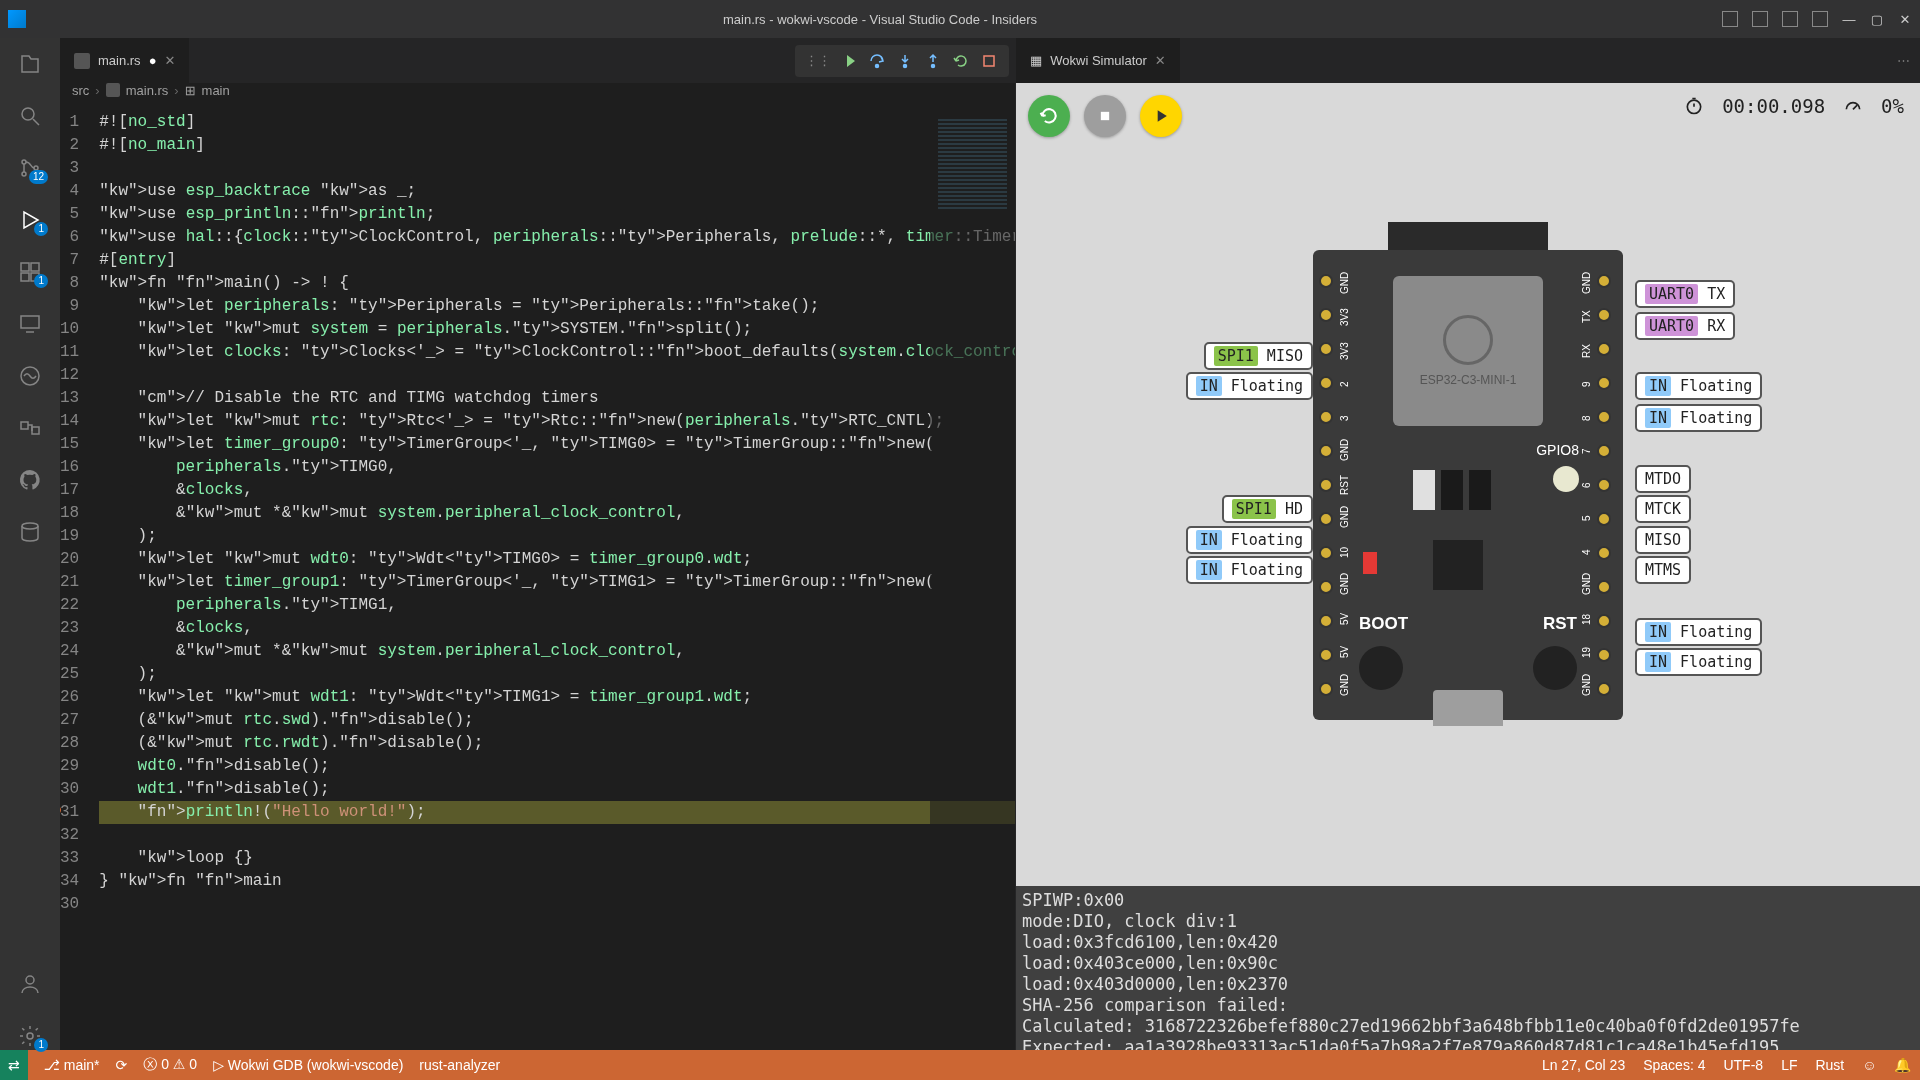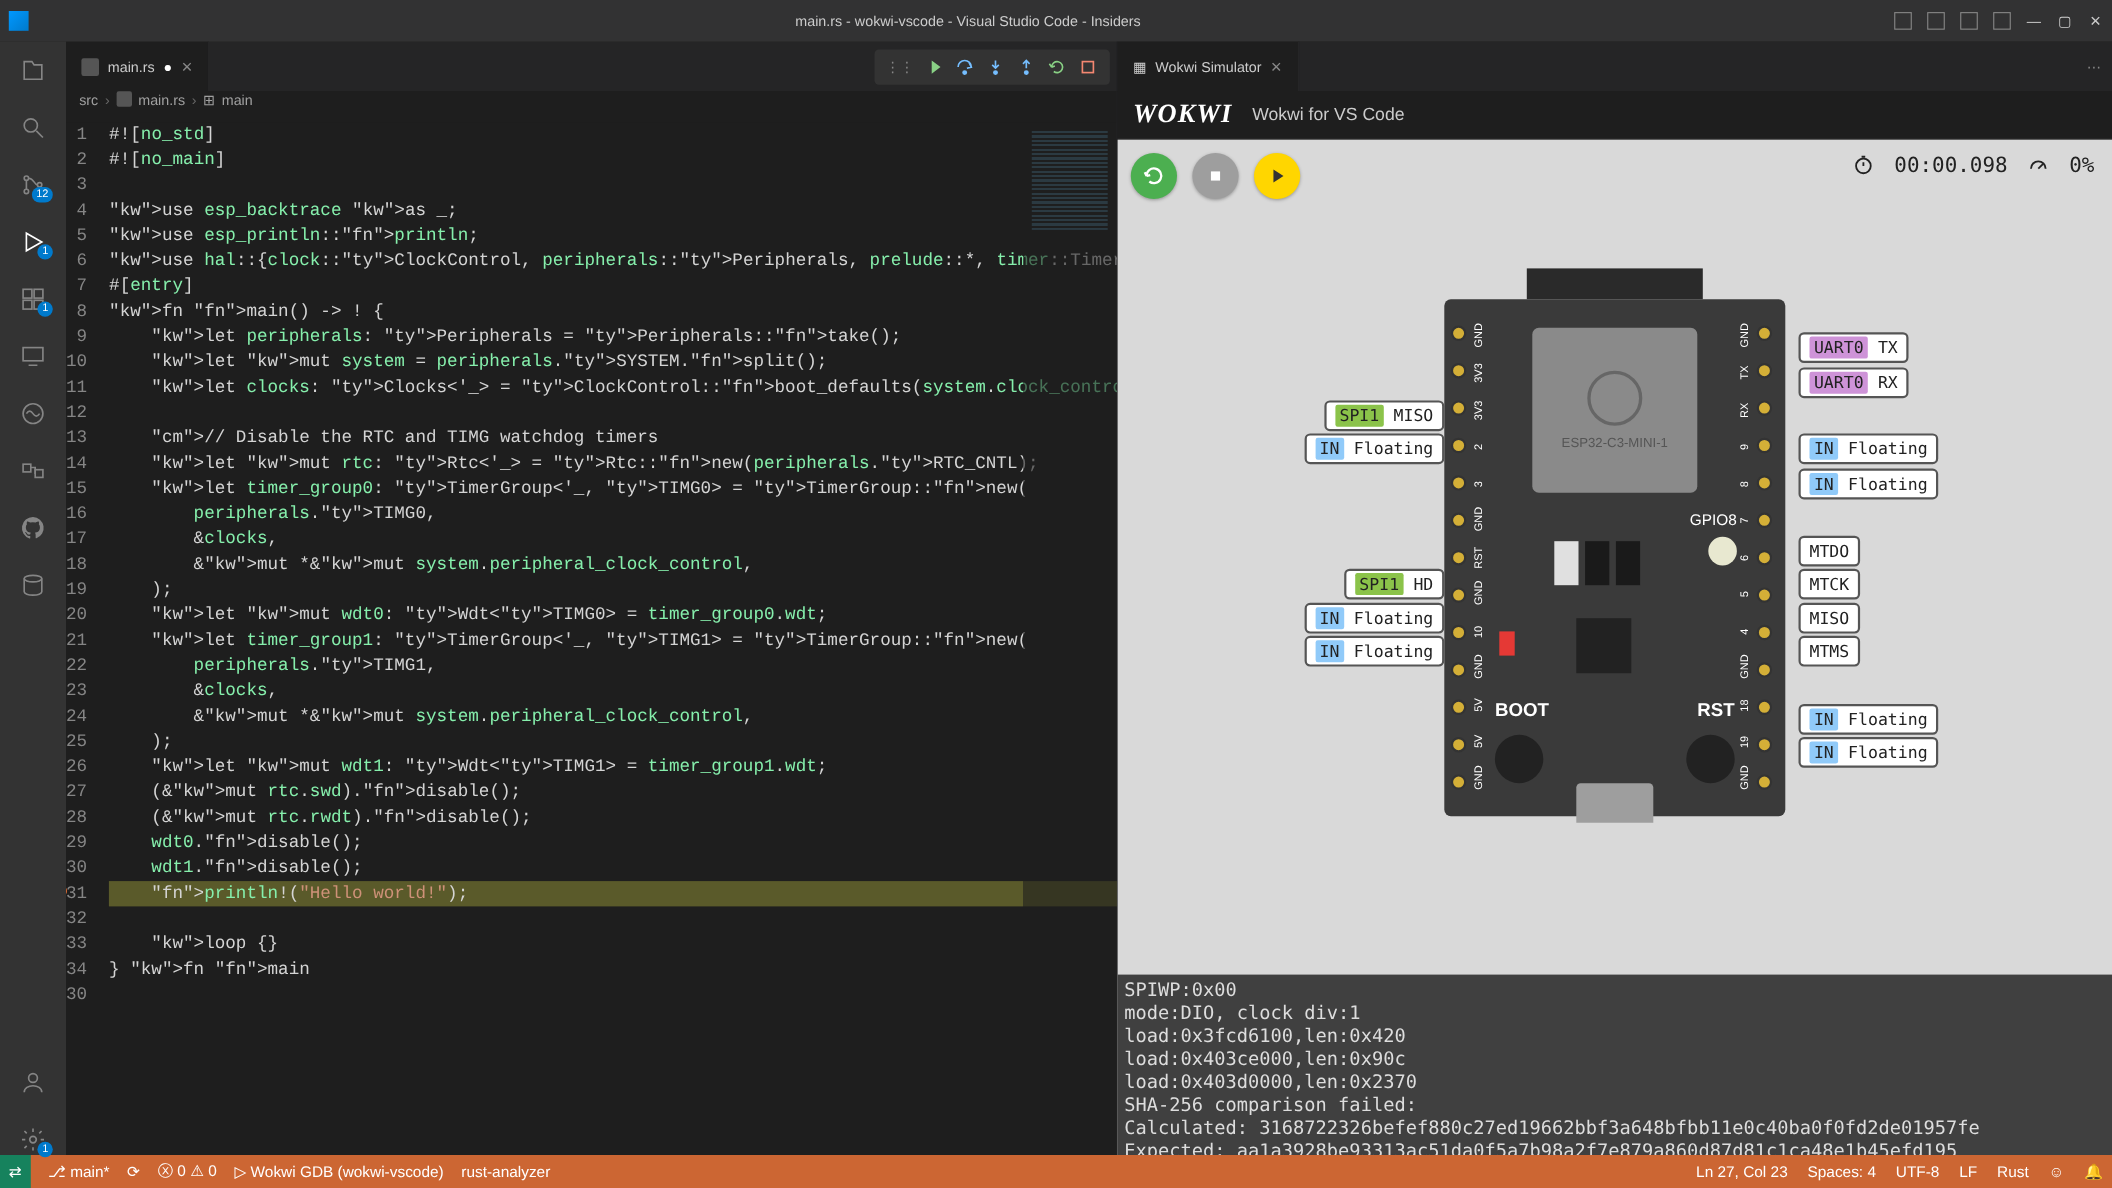--- a/index.html
+++ b/index.html
@@ -520,24 +520,20 @@
 
     <div class="editor-right">
       <div class="sim-header">
         <div class="tab">
           <span>▦</span>
           <span>Wokwi Simulator</span>
           <span class="tab-close">✕</span>
         </div>
         <div class="editor-actions">⋯</div>
       </div>
-      <div class="wokwi-bar">
-        <span class="wokwi-logo">WOKWI</span>
-        <span class="wokwi-sub">Wokwi for VS Code</span>
-      </div>
       <div class="sim-canvas">
         <div class="sim-controls">
           <div class="sim-btn green">
               <svg viewBox="0 0 24 24" fill="none" stroke="#fff" stroke-width="2.5">
                 <path d="M4 12a8 8 0 1 1 3 6M4 12l-2-4M4 12l4-1"></path>
               </svg>
             </div>
           <div class="sim-btn grey">
               <svg viewBox="0 0 24 24" fill="#fff">
                 <rect x="7" y="7" width="10" height="10"></rect>

